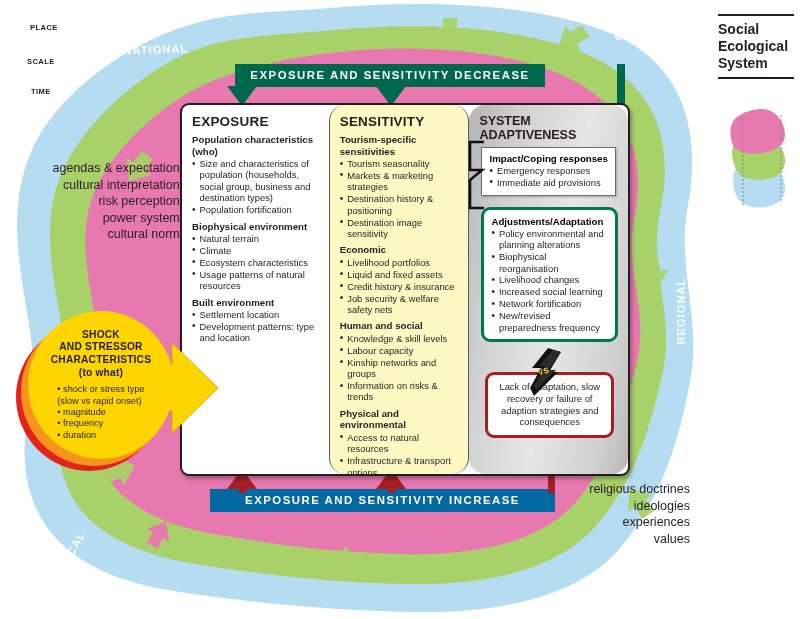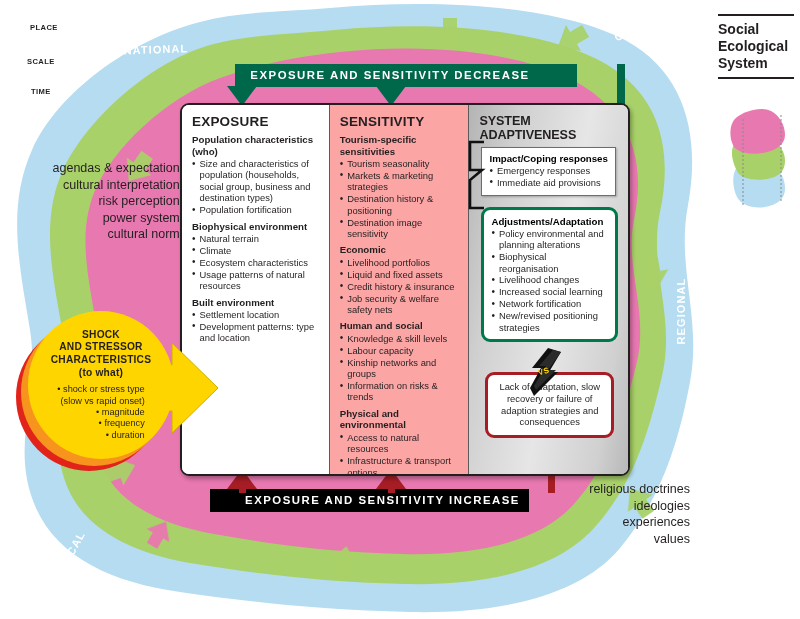--- a/index.html
+++ b/index.html
@@ -23,23 +23,23 @@
   
   .freetext{position:absolute;font-size:12.5px;color:#231f20;line-height:16.5px;}
   #txt-left{left:34px;top:160px;width:152px;text-align:right;}
   #txt-right{left:578px;top:481px;width:112px;text-align:right;}
 
   
   #framework{position:absolute;left:180px;top:103px;width:450px;height:373px;
              background:#ffffff;border:2.5px solid #231f20;border-radius:9px;
              box-sizing:border-box;display:flex;overflow:hidden;
              box-shadow:2px 3px 4px rgba(0,0,0,.30);}
-  .col{box-sizing:border-box;padding:9px 8px 6px 10px;position:relative;}
+  .col{box-sizing:border-box;padding:9px 8px 6px 10px;position:relative;border-radius:16px;}
   #col-exposure{width:148px;background:#ffffff;}
-  #col-sensitivity{width:142px;background:#fca5a5;
+  #col-sensitivity{width:142px;background:#fef9c3;
       border-left:1.6px solid #5b5b5b;border-right:1.6px solid #5b5b5b;}
   #col-adaptive{width:160px;
       background:linear-gradient(100deg,#b4b4b4 0%,#cfcfcf 22%,#e6e6e6 55%,#d0d0d0 85%,#b8b8b8 100%);}
 
   .coltitle{font-size:13.5px;font-weight:bold;color:#231f20;letter-spacing:.2px;
             margin:0 0 5px 0;}
   #col-adaptive .coltitle{font-size:12.6px;letter-spacing:-.1px;}
   .grphead{font-size:9.7px;font-weight:bold;color:#231f20;margin:5px 0 1px 0;line-height:11.5px;}
   .grphead.first{margin-top:0;}
   ul.bl{list-style:none;margin:0 0 0 0;padding:0;}
@@ -56,40 +56,40 @@
               padding:6px 8px 6px 7px;}
   #box-adjust .ibtitle{font-size:9.7px;font-weight:bold;margin-bottom:1px;}
   #box-lack{margin:0 6px 0 6px;border:3.6px solid #a61d25;border-radius:9px;
             padding:6px 7px 7px 7px;text-align:center;}
   #box-lack p{margin:0;font-size:9.4px;line-height:11.6px;color:#231f20;}
 
   
   #arrow-impact-adjust{width:0;height:0;margin:4px auto 3px auto;}
 
   
-  #bar-decrease{position:absolute;left:235px;top:64px;width:342px;height:23px;
+  #bar-decrease{position:absolute;left:235px;top:64px;width:310px;height:23px;
                 background:#00684a;}
   #bar-decrease .barlabel{position:absolute;left:0;top:0;width:310px;height:23px;
      line-height:23px;text-align:center;color:#ffffff;font-size:11.4px;font-weight:bold;
      letter-spacing:1.5px;}
   .gdown{position:absolute;width:0;height:0;border-left:15px solid transparent;
          border-right:15px solid transparent;border-top:20px solid #00684a;}
   #gdown1{left:227px;top:86px;}
   #gdown2{left:376px;top:86px;}
   .gstem{position:absolute;background:#00684a;}
   #gstem1{left:239px;top:84px;width:7px;height:6px;}
   #gstem2{left:388px;top:84px;width:7px;height:6px;}
 
   
   #gfb-v{position:absolute;left:617px;top:64px;width:8px;height:235px;background:#00684a;}
   #gfb-h{position:absolute;left:597px;top:291px;width:28px;height:8px;background:#00684a;}
 
   
-  #bar-increase{position:absolute;left:210px;top:489px;width:319px;height:23px;
-                background:#000000;}
+  #bar-increase{position:absolute;left:210px;top:489px;width:345px;height:23px;
+                background:#0369a1;}
   #bar-increase .barlabel{position:absolute;left:20px;top:0;width:305px;height:23px;
      line-height:23px;text-align:center;color:#ffffff;font-size:11.4px;font-weight:bold;
      letter-spacing:1.5px;}
   .rup{position:absolute;width:0;height:0;border-left:15px solid transparent;
        border-right:15px solid transparent;border-bottom:20px solid #a61d25;}
   #rup1{left:227px;top:469px;}
   #rup2{left:376px;top:469px;}
   .rstem{position:absolute;background:#a61d25;}
   #rstem1{left:239px;top:487px;width:7px;height:6px;}
   #rstem2{left:388px;top:487px;width:7px;height:6px;}
@@ -101,21 +101,21 @@
       border-radius:50%;background:#e2231a;}
   #shock-shadow1{position:absolute;left:7px;top:11px;width:146px;height:148px;
       border-radius:50%;background:#f7941e;}
   #shock-ellipse{position:absolute;left:14px;top:4px;width:146px;height:148px;
       border-radius:50%;background:#ffd500;z-index:3;
       display:flex;flex-direction:column;justify-content:center;align-items:center;
       padding:0 6px;box-sizing:border-box;}
   #shock-ellipse .stitle{font-size:10.2px;font-weight:bold;text-align:center;
       line-height:12.6px;color:#231f20;letter-spacing:.2px;}
   #shock-ellipse ul{list-style:none;margin:5px 0 0 0;padding:0;}
-  #shock-ellipse li{font-size:9.2px;line-height:11.4px;color:#231f20;text-align:right;}
+  #shock-ellipse li{font-size:9.2px;line-height:11.4px;color:#231f20;text-align:left;}
   #shock-ellipse li.b:before{content:"\2022  ";}
 
   
   #shock-arrow{position:absolute;left:120px;top:343px;width:100px;height:90px;}
 
   
   #bolt{position:absolute;left:528px;top:348px;width:36px;height:48px;}
   #bolt .vs{position:absolute;left:10px;top:19px;font-size:8px;font-weight:bold;
             color:#ffd500;transform:rotate(-18deg);letter-spacing:.3px;}
 
@@ -274,21 +274,21 @@
       </svg>
 
       <div class="innerbox" id="box-adjust">
         <div class="ibtitle">Adjustments/Adaptation</div>
         <ul class="bl">
             <li>Policy environmental and planning alterations</li>
             <li>Biophysical reorganisation</li>
             <li>Livelihood changes</li>
             <li>Increased social learning</li>
             <li>Network fortification</li>
-            <li>New/revised positioning strategies</li>
+            <li>New/revised preparedness frequency</li>
           </ul>
       </div>
 
       <div style="height:30px"></div>
 
       <div class="innerbox" id="box-lack">
         <p>Lack of adaptation, slow recovery or failure of adaption strategies and consequences</p>
       </div>
     </div>
   </div>

